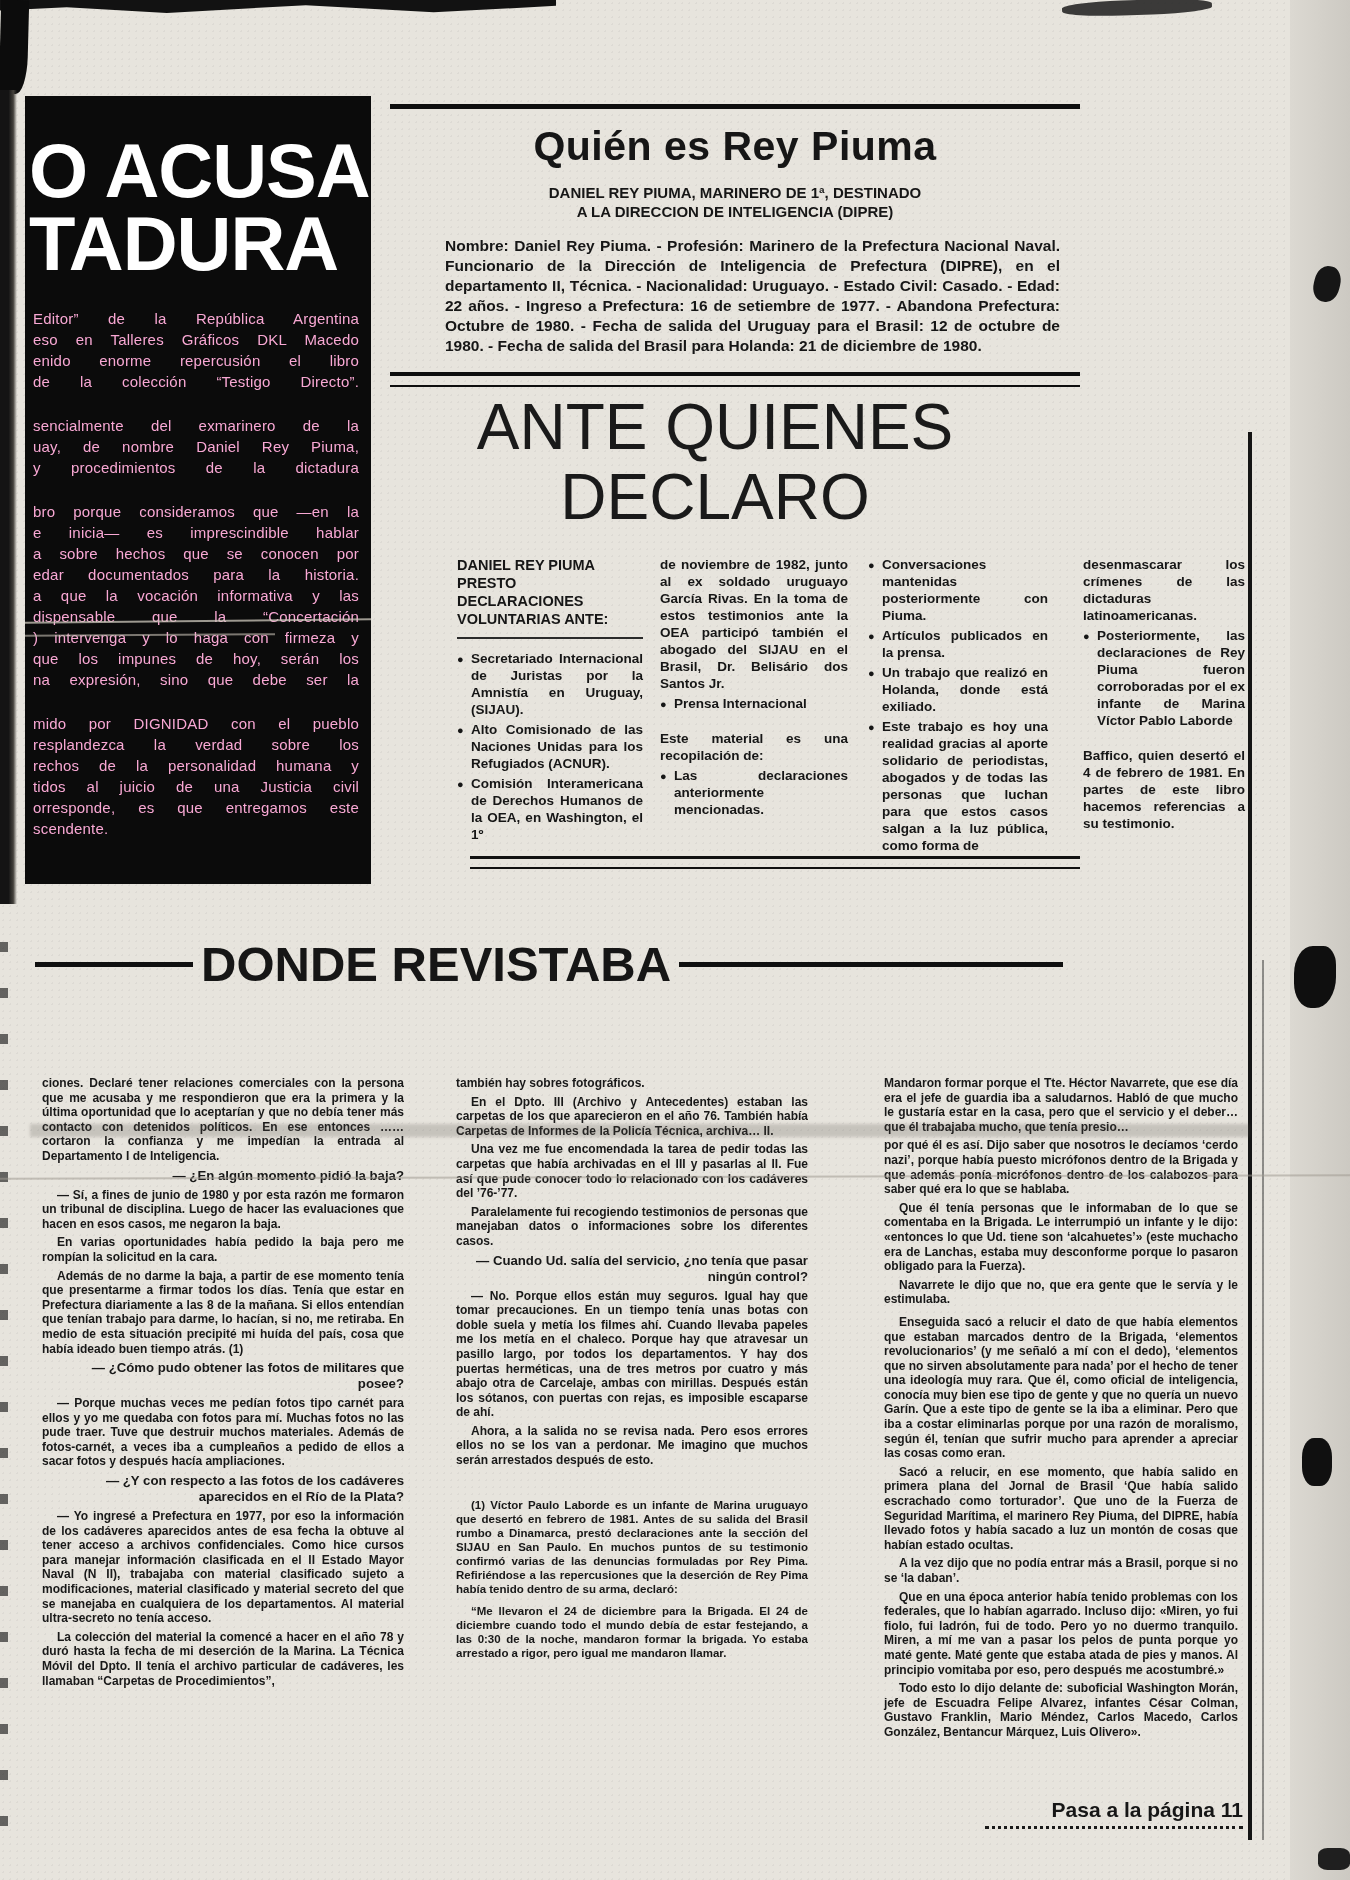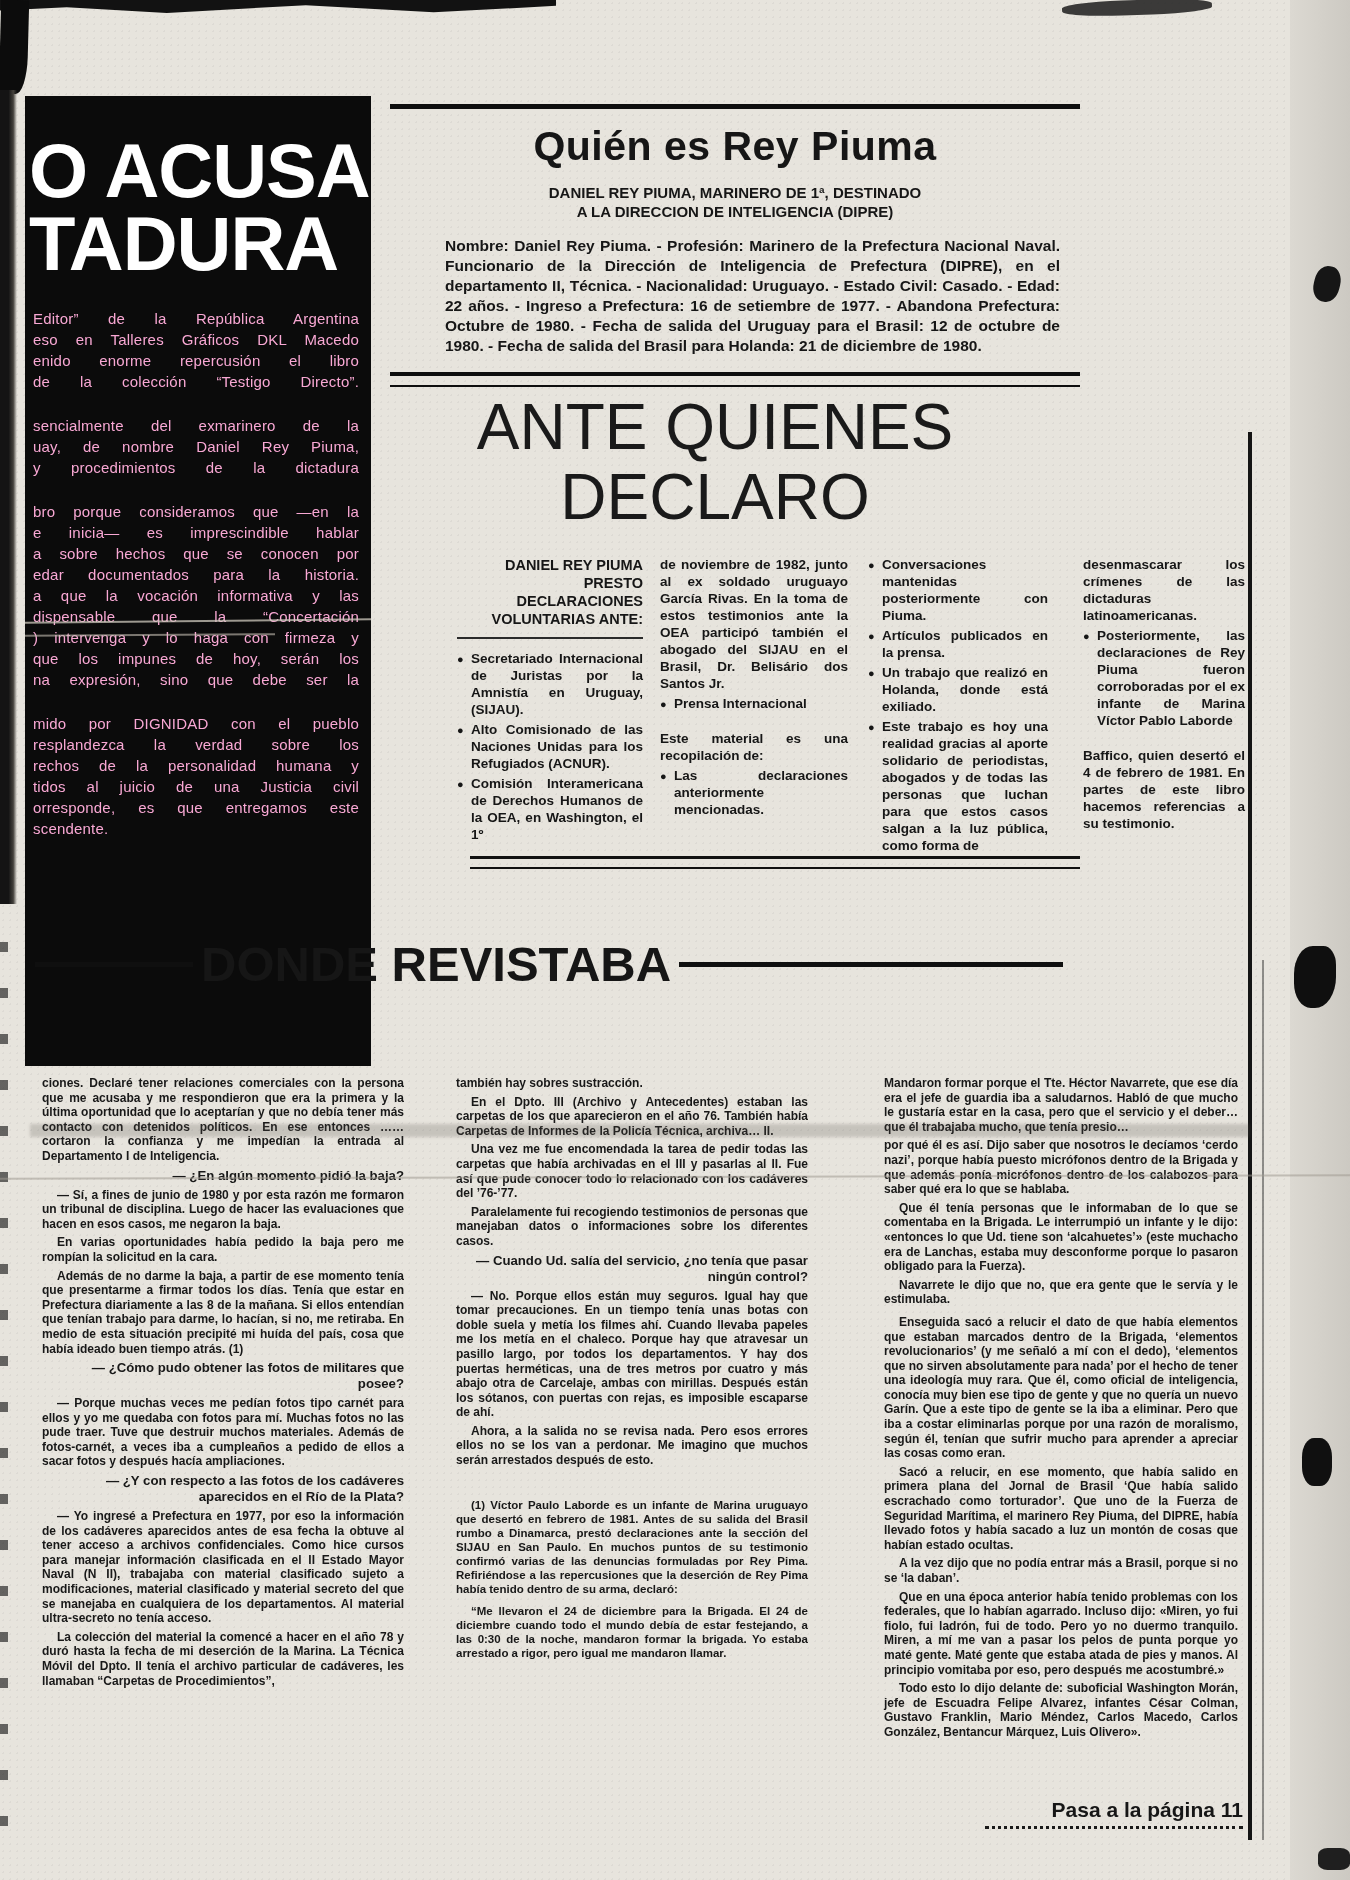--- a/index.html
+++ b/index.html
@@ -26,21 +26,21 @@
   .blob2{left:1294px;top:946px;width:42px;height:62px;background:#0f0f0f;border-radius:45% 30% 50% 40%;}
   .blob3{left:1302px;top:1438px;width:30px;height:48px;background:#101010;border-radius:40%;}
   .blob4{left:1318px;top:1848px;width:32px;height:22px;background:#1f1f1f;border-radius:30%;}
   .vrule-main{left:1248px;top:432px;width:4px;height:1408px;background:#141414;}
   .vrule-thin{left:1262px;top:960px;width:2px;height:880px;background:#333;opacity:.5;}
   .crease-1{left:30px;top:1124px;width:1220px;height:13px;background:#55504a;opacity:.22;filter:blur(1.8px);}
   .crease-2{left:0;top:1176px;width:1350px;height:2px;background:#a09b91;opacity:.55;transform:rotate(-.15deg);}
   .scratch-a{left:25px;top:620px;width:346px;height:2px;background:#cfc9bd;opacity:.75;transform:rotate(-.6deg);}
   .scratch-b{left:25px;top:634px;width:250px;height:2px;background:#c6c0b4;opacity:.6;transform:rotate(-.4deg);}
   
-  .left-box{position:absolute;left:25px;top:96px;width:346px;height:970px;
+  .left-box{position:absolute;left:25px;top:96px;width:346px;height:788px;
             background:#0b0b0b;color:#eee;overflow:hidden;}
   .bk-headline{padding:38px 0 0 4px;font-size:76px;font-weight:bold;line-height:73px;
                color:#fff;letter-spacing:-1px;white-space:nowrap;}
   .bk-body{padding:28px 12px 0 8px;font-size:15px;line-height:21px;letter-spacing:.2px;color:#f9a8d4;}
   .bk-line{text-align:justify;text-align-last:justify;}
   .bk-line.short{text-align-last:left;}
   .bk-line.gap-top{margin-top:23px;}
   
   .who{position:absolute;left:390px;top:104px;width:690px;}
   .who-rule{height:5px;background:#0e0e0e;}
@@ -50,21 +50,21 @@
   .double-rule{position:absolute;left:390px;top:372px;width:690px;height:9px;
                border-top:4px solid #0e0e0e;border-bottom:2px solid #0e0e0e;}
   
   .ante-head{position:absolute;left:390px;top:392px;width:650px;margin:0;text-align:center;
              font-size:64px;font-weight:400;line-height:70px;color:#1a1a1a;}
   .ante-col{position:absolute;top:556px;font-size:13.5px;font-weight:bold;line-height:17px;}
   .ante-col1{left:457px;width:186px;}
   .ante-col2{left:660px;width:188px;}
   .ante-col3{left:868px;width:180px;}
   .ante-col4{left:1083px;width:162px;}
-  .col1-header{text-align:right;font-size:14.5px;line-height:18px;
+  .col1-header{text-align:left;font-size:14.5px;line-height:18px;
                border-bottom:2px solid #2a2a2a;padding-bottom:9px;margin-bottom:11px;}
   .ante-item{margin:0 0 3px;text-align:justify;}
   .bullet{position:relative;padding-left:14px;}
   .bullet::before{content:"●";position:absolute;left:0;top:1px;font-size:11px;}
   .ante-bottom-rule{position:absolute;left:470px;top:856px;width:610px;height:8px;
                     border-top:3px solid #111;border-bottom:2px solid #111;}
   
   .donde{position:absolute;left:35px;top:936px;width:1028px;display:flex;align-items:center;gap:8px;}
   .donde h2{margin:0;font-size:49px;font-weight:bold;white-space:nowrap;letter-spacing:0;}
   .dr-line{height:5px;background:#0f0f0f;}
@@ -186,21 +186,21 @@
       <p class="ap">— Sí, a fines de junio de 1980 y por esta razón me formaron un tribunal de disciplina. Luego de hacer las evaluaciones que hacen en esos casos, me negaron la baja.</p>
       <p class="ap">En varias oportunidades había pedido la baja pero me rompían la solicitud en la cara.</p>
       <p class="ap">Además de no darme la baja, a partir de ese momento tenía que presentarme a firmar todos los días. Tenía que estar en Prefectura diariamente a las 8 de la mañana. Si ellos entendían que tenían trabajo para darme, lo hacían, si no, me retiraba. En medio de esta situación precipité mi huída del país, cosa que había ideado buen tiempo atrás. (1)</p>
       <p class="ap q">— ¿Cómo pudo obtener las fotos de militares que posee?</p>
       <p class="ap">— Porque muchas veces me pedían fotos tipo carnét para ellos y yo me quedaba con fotos para mí. Muchas fotos no las pude traer. Tuve que destruir muchos materiales. Además de fotos-carnét, a veces iba a cumpleaños a pedido de ellos a sacar fotos y después hacía ampliaciones.</p>
       <p class="ap q">— ¿Y con respecto a las fotos de los cadáveres aparecidos en el Río de la Plata?</p>
       <p class="ap">— Yo ingresé a Prefectura en 1977, por eso la información de los cadáveres aparecidos antes de esa fecha la obtuve al tener acceso a archivos confidenciales. Como hice cursos para manejar información clasificada en el II Estado Mayor Naval (N II), trabajaba con material clasificado sujeto a modificaciones, material clasificado y material secreto del que se manejaba en cualquiera de los departamentos. Al material ultra-secreto no tenía acceso.</p>
       <p class="ap">La colección del material la comencé a hacer en el año 78 y duró hasta la fecha de mi deserción de la Marina. La Técnica Móvil del Dpto. II tenía el archivo particular de cadáveres, les llamaban “Carpetas de Procedimientos”,</p>
   </div>
   <div class="art-col col-middle">
-    <p class="ap noindent">también hay sobres sustracción.</p>
+    <p class="ap noindent">también hay sobres fotográficos.</p>
       <p class="ap">En el Dpto. III (Archivo y Antecedentes) estaban las carpetas de los que aparecieron en el año 76. También había Carpetas de Informes de la Policía Técnica, archiva… II.</p>
       <p class="ap">Una vez me fue encomendada la tarea de pedir todas las carpetas que había archivadas en el III y pasarlas al II. Fue así que pude conocer todo lo relacionado con los cadáveres del ’76-’77.</p>
       <p class="ap">Paralelamente fui recogiendo testimonios de personas que manejaban datos o informaciones sobre los diferentes casos.</p>
       <p class="ap q gap-lg">— Cuando Ud. salía del servicio, ¿no tenía que pasar ningún control?</p>
       <p class="ap">— No. Porque ellos están muy seguros. Igual hay que tomar precauciones. En un tiempo tenía unas botas con doble suela y metía los filmes ahí. Cuando llevaba papeles me los metía en el chaleco. Porque hay que atravesar un pasillo largo, por todos los departamentos. Y hay dos puertas herméticas, una de tres metros por cuatro y más abajo otra de Carcelaje, ambas con mirillas. Después están los sótanos, con puertas con rejas, es imposible escaparse de ahí.</p>
       <p class="ap">Ahora, a la salida no se revisa nada. Pero esos errores ellos no se los van a perdonar. Me imagino que muchos serán arrestados después de esto.</p>
       <p class="ap note gap-lg">(1) Víctor Paulo Laborde es un infante de Marina uruguayo que desertó en febrero de 1981. Antes de su salida del Brasil rumbo a Dinamarca, prestó declaraciones ante la sección del SIJAU en San Paulo. En muchos puntos de su testimonio confirmó varias de las denuncias formuladas por Rey Pima. Refiriéndose a las repercusiones que la deserción de Rey Pima había tenido dentro de su arma, declaró:</p>
       <p class="ap note gap-sm">“Me llevaron el 24 de diciembre para la Brigada. El 24 de diciembre cuando todo el mundo debía de estar festejando, a las 0:30 de la noche, mandaron formar la brigada. Yo estaba arrestado a rigor, pero igual me mandaron llamar.</p>
   </div>
   <div class="art-col col-right">

